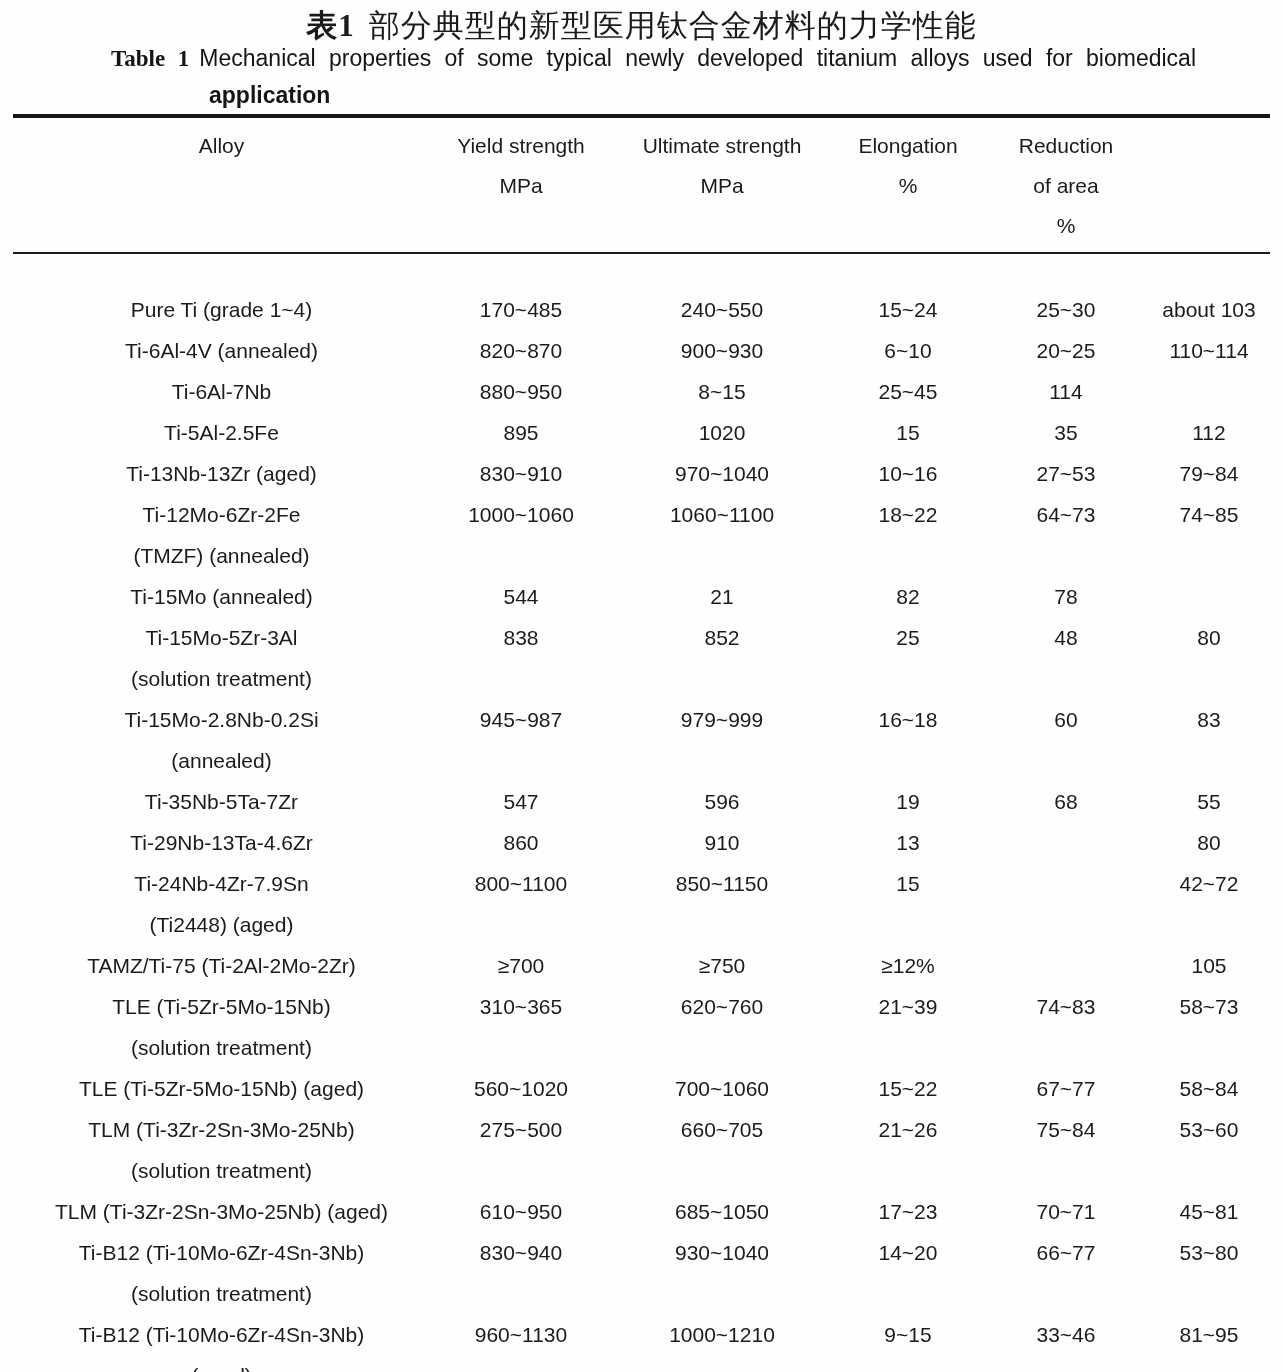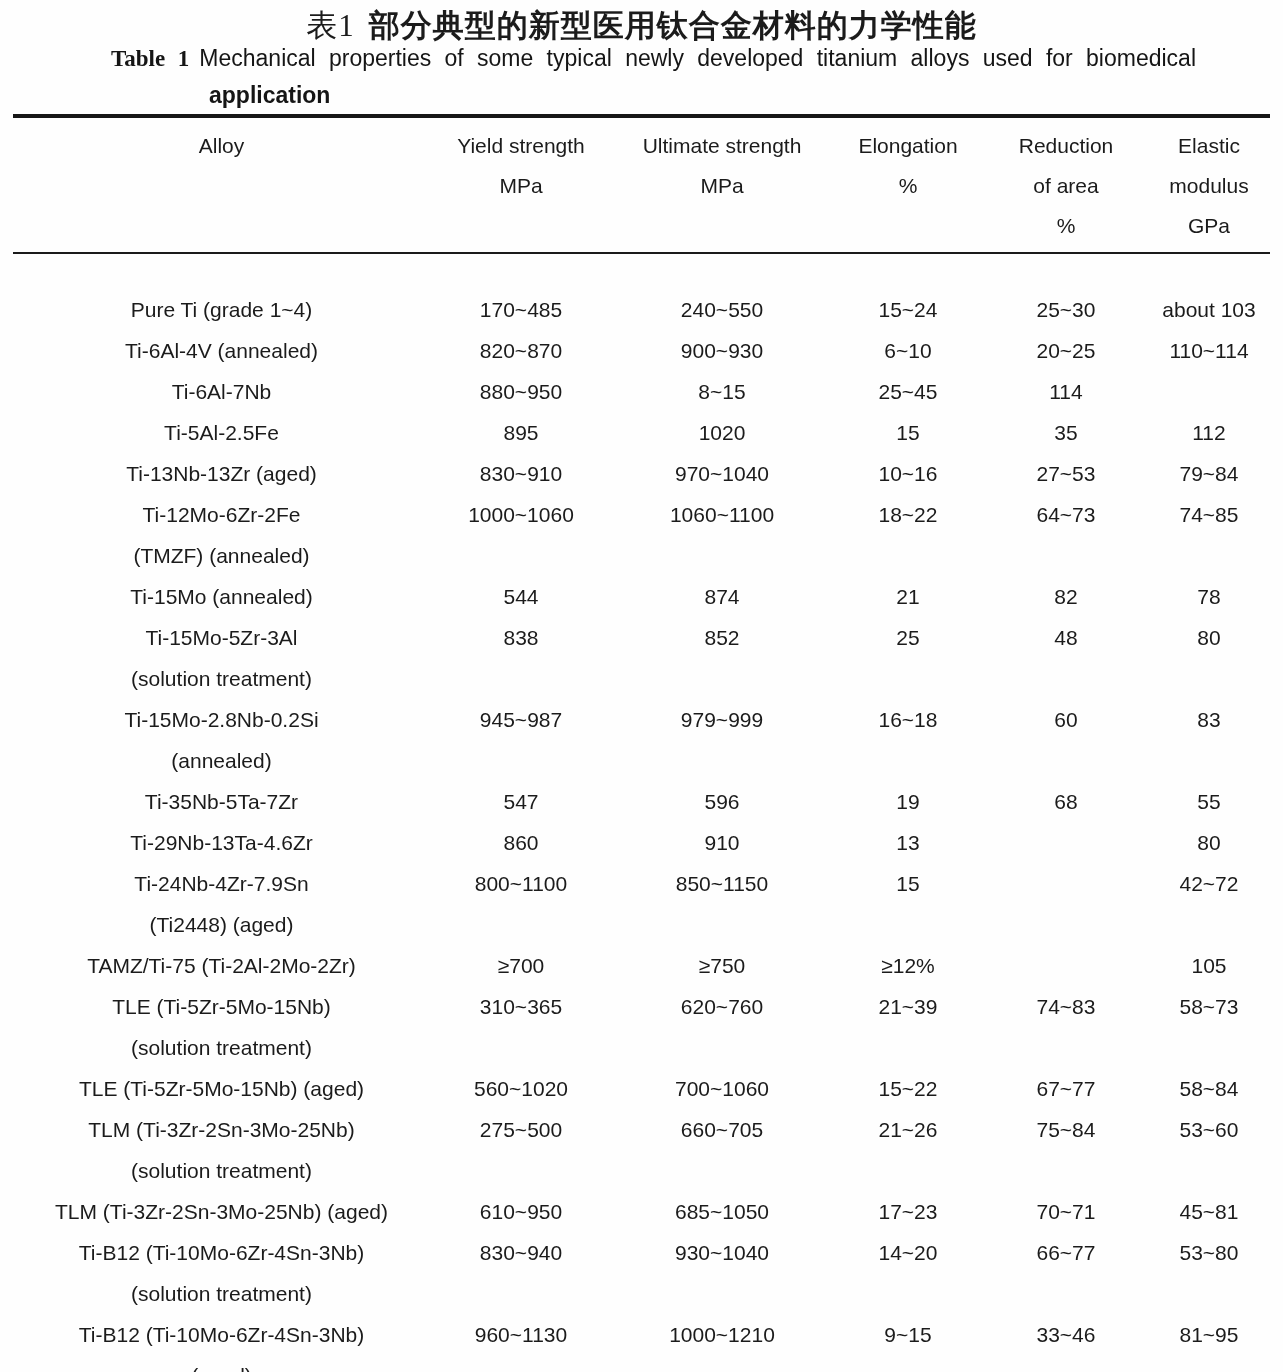--- a/index.html
+++ b/index.html
@@ -18,22 +18,22 @@
   .title-zh {
     position: absolute;
     top: 6px; left: 0; right: 0;
     text-align: center;
     font-size: 31px;
     line-height: 40px;
     font-family: "Liberation Serif", "DejaVu Serif", serif;
     letter-spacing: 1px;
     white-space: nowrap;
   }
-  .title-zh .zh-label { font-weight: 400; margin-right: 14px; }
-  .title-zh .zh-text { font-weight: 700; }
+  .title-zh .zh-label { font-weight: 700; margin-right: 14px; }
+  .title-zh .zh-text { font-weight: 400; }
 
   
   .caption-en {
     position: absolute;
     top: 40px; left: 111px;
     width: 1085px;
     font-size: 23px;
     line-height: 37px;
     color: #151515;
   }
@@ -109,25 +109,20 @@
         </div>
         <div class="cell">
           <div class="hline">Elongation</div>
           <div class="hline">%</div>
         </div>
         <div class="cell">
           <div class="hline">Reduction</div>
           <div class="hline">of area</div>
           <div class="hline">%</div>
         </div>
-        <div class="cell">
-          <div class="hline">Elastic</div>
-          <div class="hline">modulus</div>
-          <div class="hline">GPa</div>
-        </div>
       </div>
     <div class="tbody" id="table-body">
         <div class="trow">
           <div class="cell">
             <div class="bline">Pure Ti (grade 1~4)</div>
           </div>
           <div class="cell">
             <div class="bline">170~485</div>
           </div>
           <div class="cell">
@@ -242,23 +237,20 @@
           </div>
         </div>
         <div class="trow">
           <div class="cell">
             <div class="bline">Ti-15Mo (annealed)</div>
           </div>
           <div class="cell">
             <div class="bline">544</div>
           </div>
           <div class="cell">
-            <div class="bline">874</div>
-          </div>
-          <div class="cell">
             <div class="bline">21</div>
           </div>
           <div class="cell">
             <div class="bline">82</div>
           </div>
           <div class="cell">
             <div class="bline">78</div>
           </div>
         </div>
         <div class="trow">

